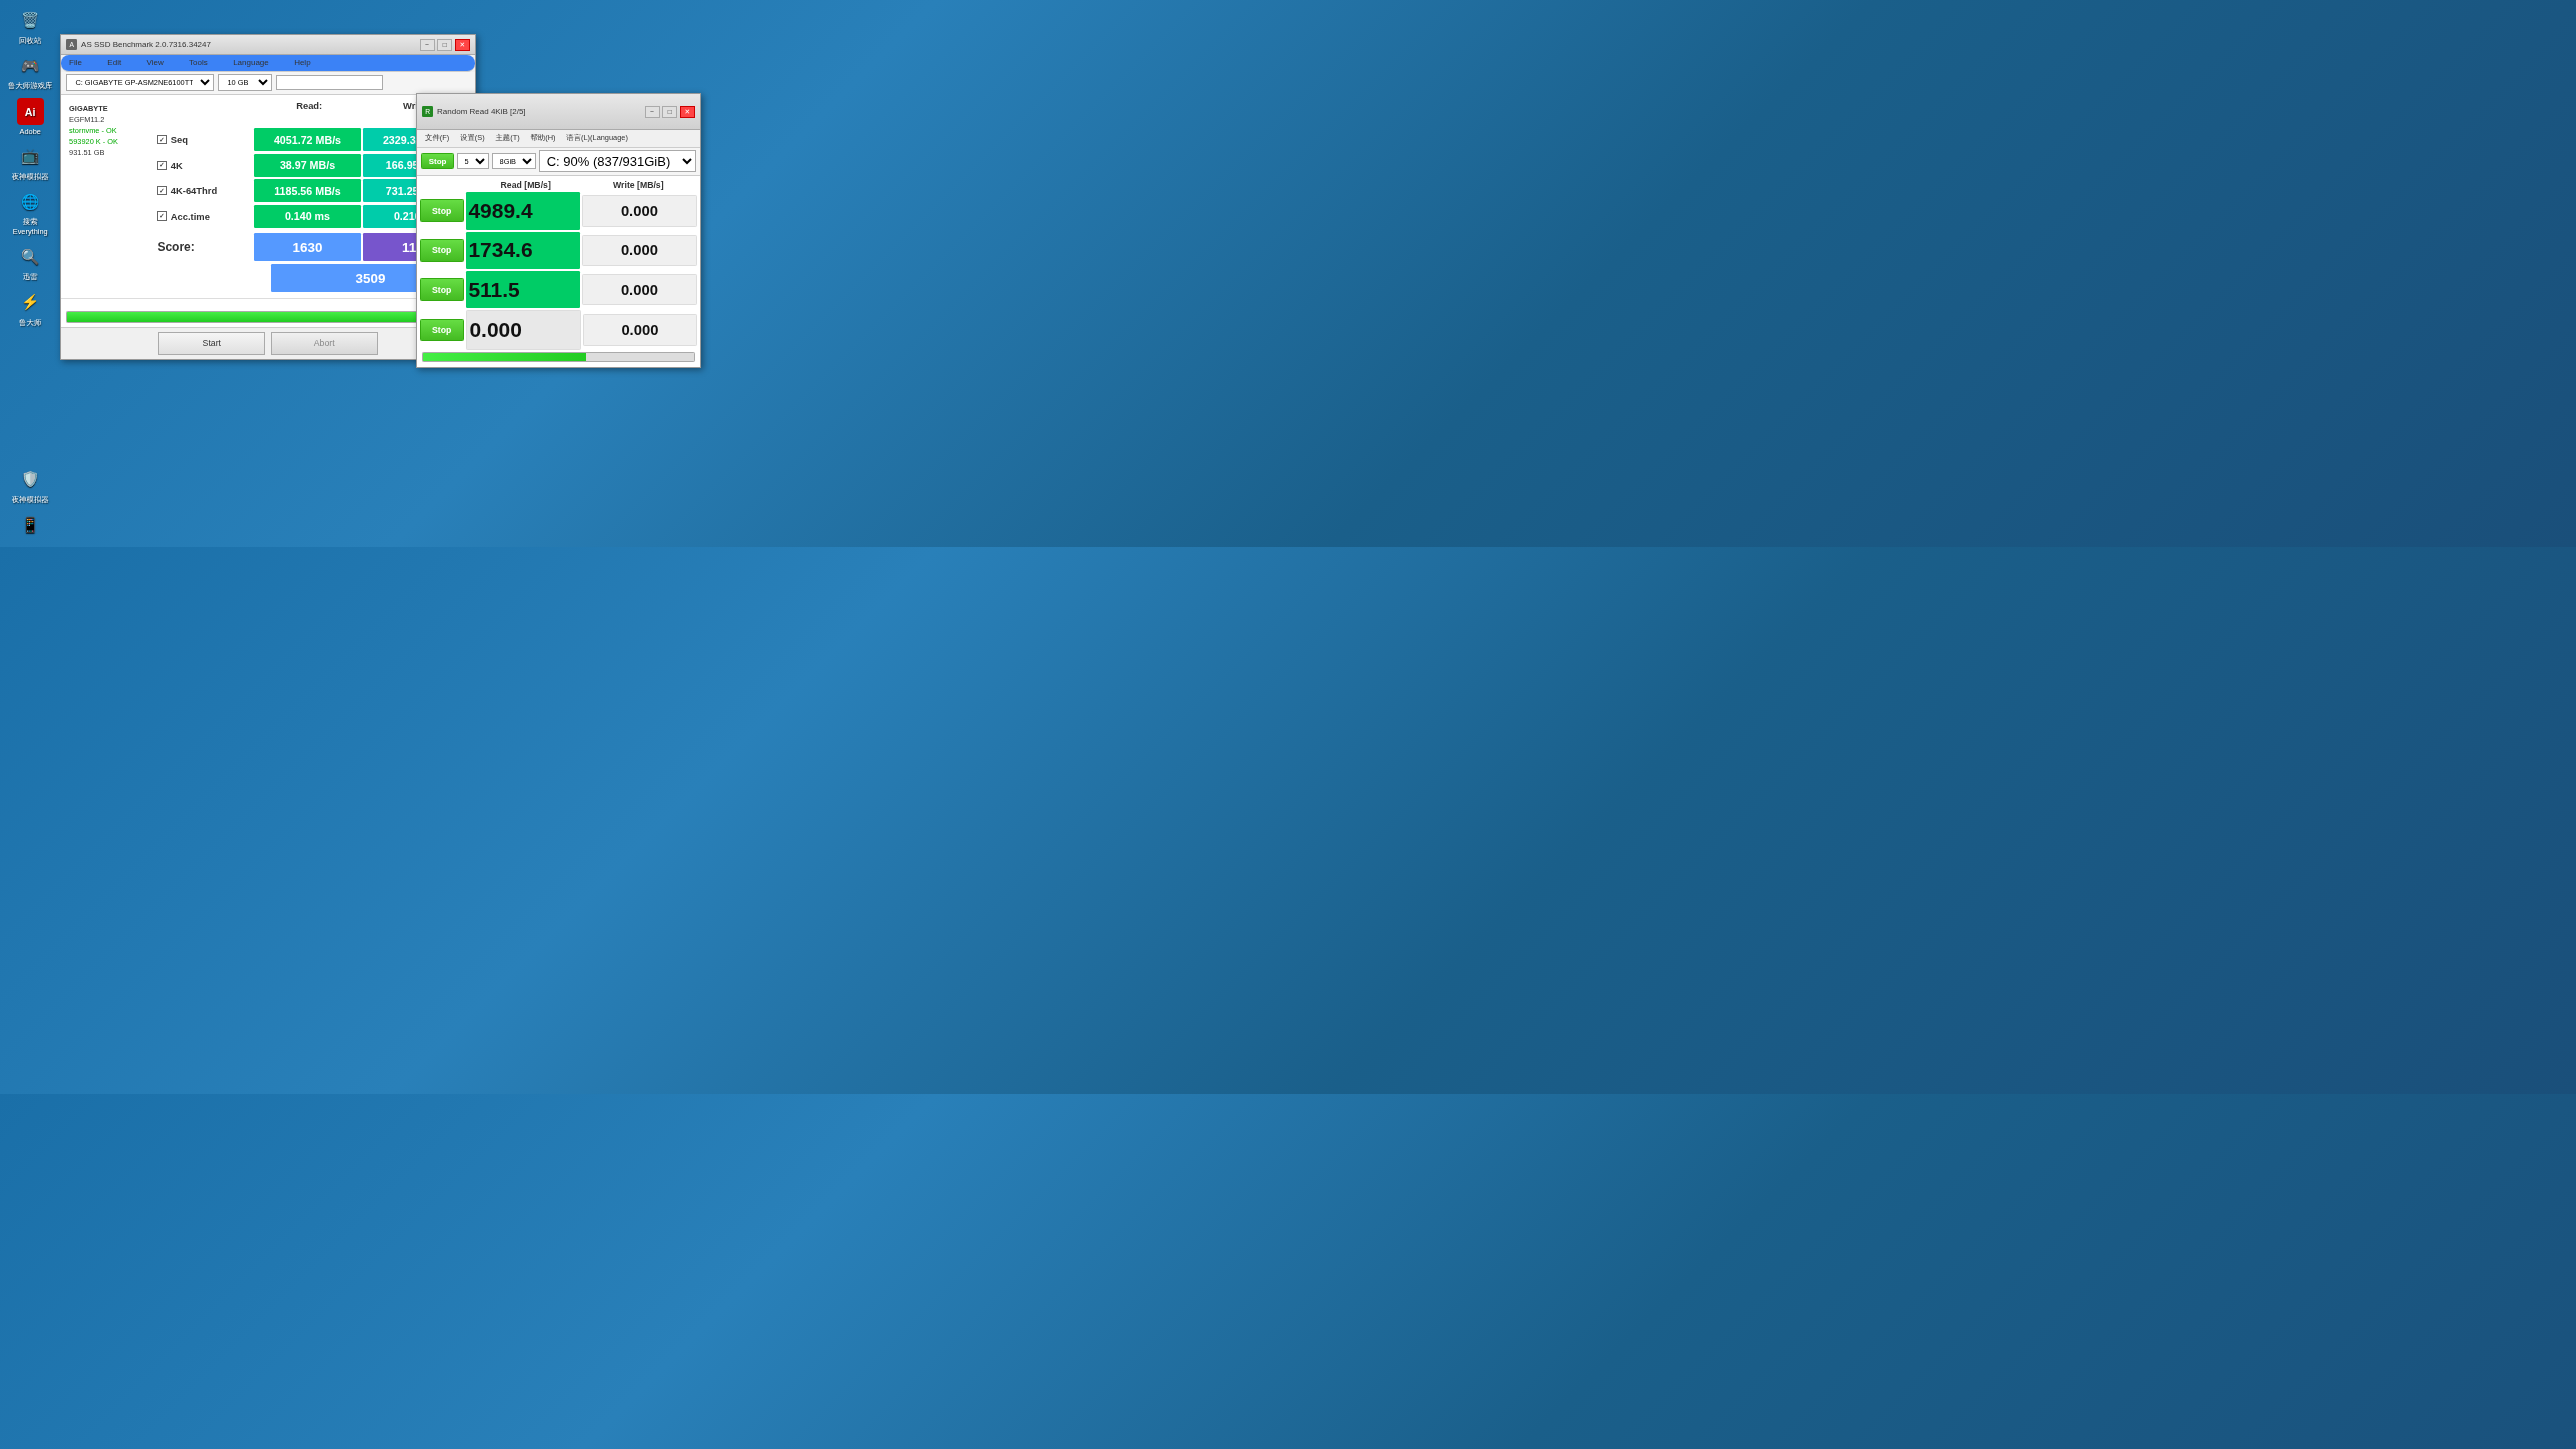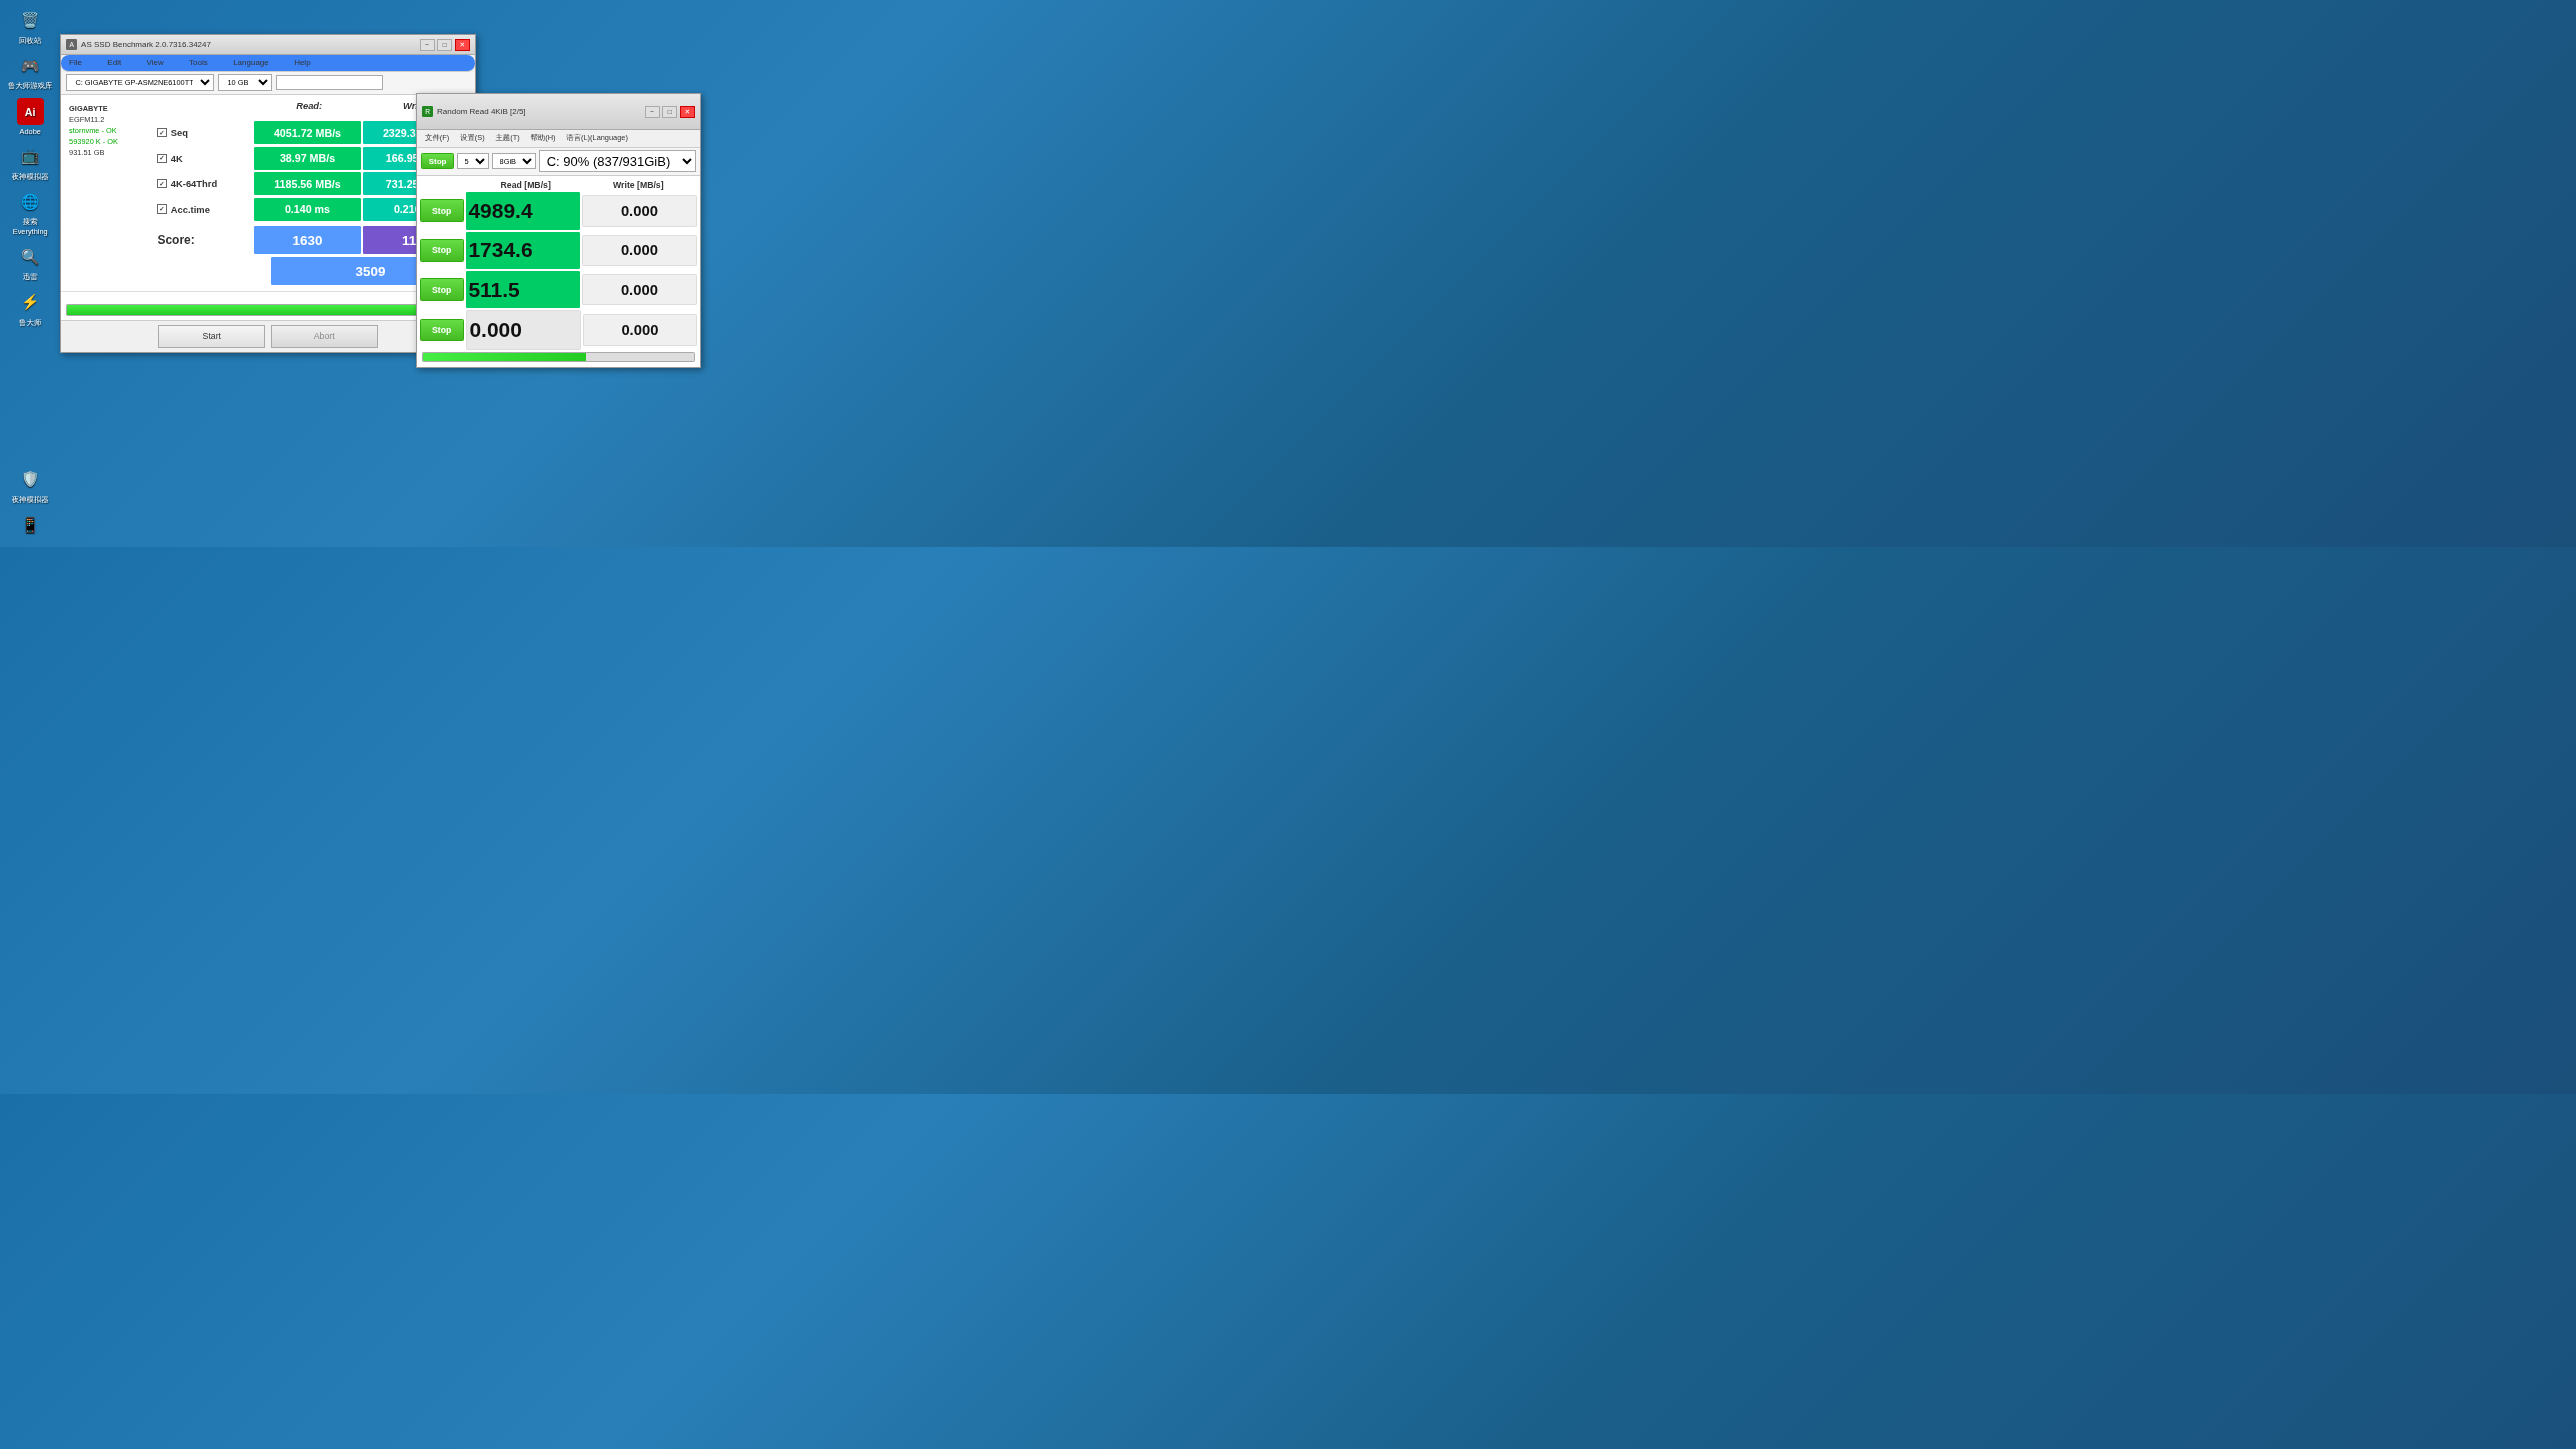--- a/index.html
+++ b/index.html
@@ -165,22 +165,21 @@
       color: #333;
       padding: 2.7px;
     }
     .drive-info .ok { color: #00aa00; }
 
     .results-area {
       margin-left: 91px;
     }
     .col-headers {
       display: flex;
-      margin-bottom: 10px;
-      font-style: italic;
+      margin-bottom: 17px;
     }
     .col-label { width: 114px; }
     .col-read {
       width: 124px;
       text-align: center;
       font-size: 9.4px;
       font-weight: bold;
       color: #333;
     }
     .col-write {

